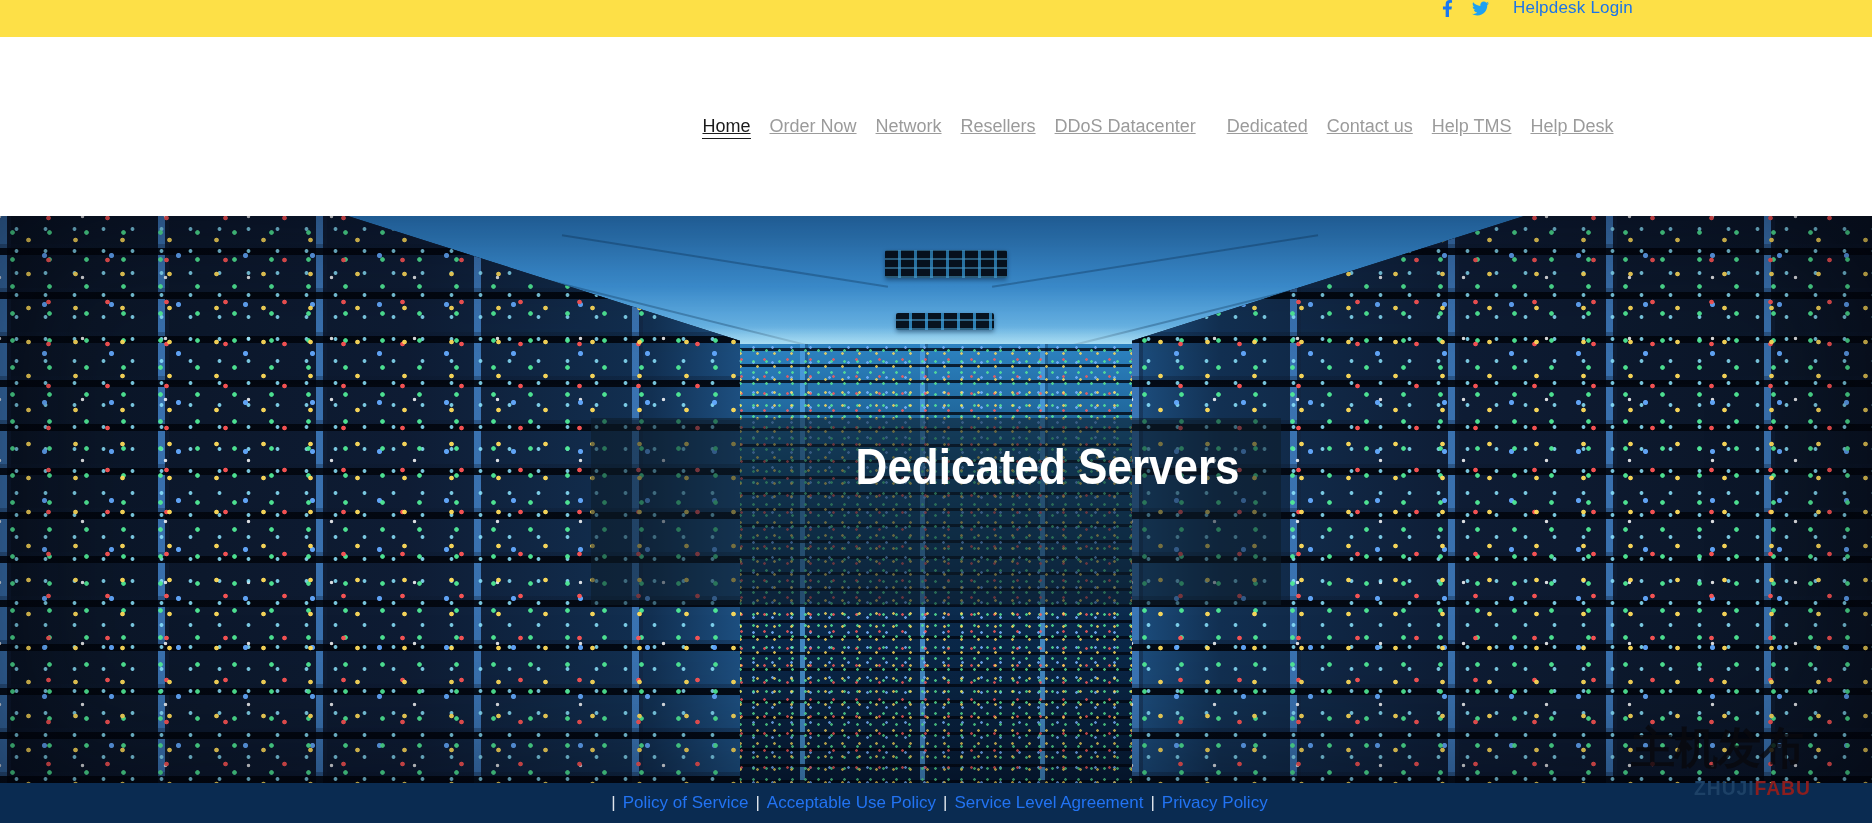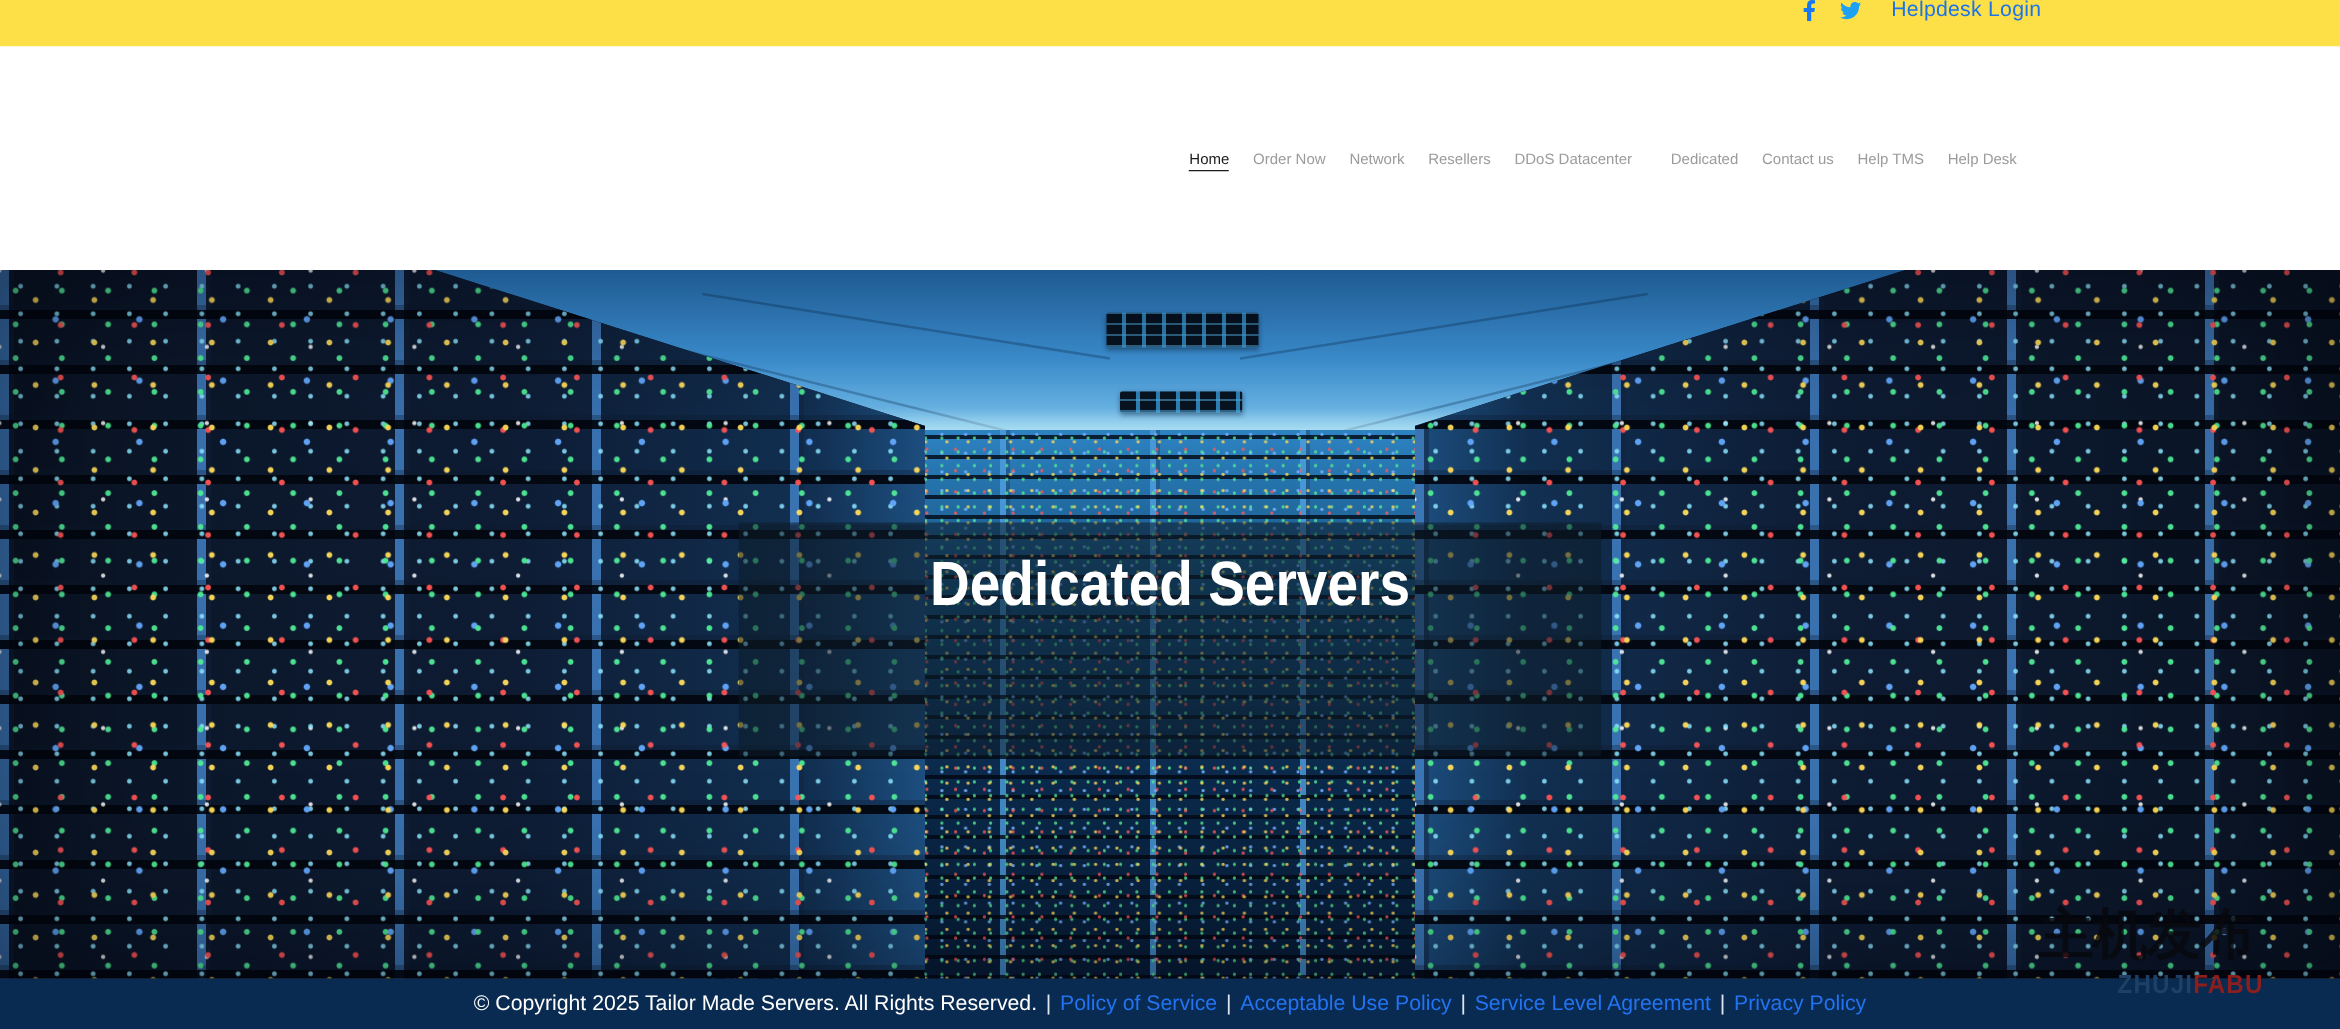--- a/index.html
+++ b/index.html
@@ -45,22 +45,22 @@
   .logo-tagline {
     font-size:9.5px; font-weight:bold; color:#3f93d2;
     letter-spacing:2.1px; white-space:nowrap; margin-top:3px;
   }
 
   .nav {
     position:absolute; right:249px; top:0; height:179px;
     display:flex; align-items:center; list-style:none;
   }
   .nav-item {
-    padding:0 9.5px; font-size:12px; color:#9b9b9b;
-    white-space:nowrap; cursor:pointer;
+    padding:0 9.5px; font-size:18px; color:#9b9b9b;
+    white-space:nowrap; cursor:pointer;text-decoration:underline;
   }
   .nav-item:nth-child(6){ margin-left:12px; }
   .nav-item.active { color:#1b1b1b; }
   .nav-item.active span { border-bottom:1px solid #1b1b1b; padding-bottom:2px; }
 
   
   .hero {
     position:absolute; top:216px; left:0; width:100%; height:567px;
     background:#071629; overflow:hidden; z-index:5;
   }
@@ -133,21 +133,21 @@
       linear-gradient(270deg, #0a1424 0%, #0e1c34 55%, #123052 88%, #1d4f80 100%);
   }
   .hero-vignette {
     position:absolute; inset:0; z-index:5; pointer-events:none;
     box-shadow:inset 0 0 140px rgba(0,2,10,.55);
   }
 
   .hero-overlay {
     position:absolute; top:202px; left:50%; transform:translateX(-50%);
     width:690px; height:187px; z-index:6;
-    background:rgba(13,28,40,.55); text-align:center;
+    background:rgba(13,28,40,.55); text-align:right;
   }
   .hero-title {
     margin-top:20px; font-size:50px; font-weight:bold; color:#ffffff;
     white-space:nowrap; transform:scaleX(.88); letter-spacing:0;
   }
   .hero-subtitle {
     margin-top:16px; font-size:19px; color:#ffffff; white-space:nowrap;
   }
 
   
@@ -229,21 +229,20 @@
     <div class="hero-title">Dedicated Servers</div>
   </div>
 </div>
 
 <div class="watermark">
   <div class="watermark-cjk">主机发布</div>
   <div class="watermark-latin"><span class="wm-blue">ZHUJI</span><span class="wm-red">FABU</span></div>
 </div>
 
 <div class="footer">
-  <span class="footer-copy">© Copyright 2025 Tailor Made Servers. All Rights Reserved.</span>
   <span class="footer-sep">|</span>
   <a class="footer-link">Policy of Service</a>
   <span class="footer-sep">|</span>
   <a class="footer-link">Acceptable Use Policy</a>
   <span class="footer-sep">|</span>
   <a class="footer-link">Service Level Agreement</a>
   <span class="footer-sep">|</span>
   <a class="footer-link">Privacy Policy</a>
 </div>
 

